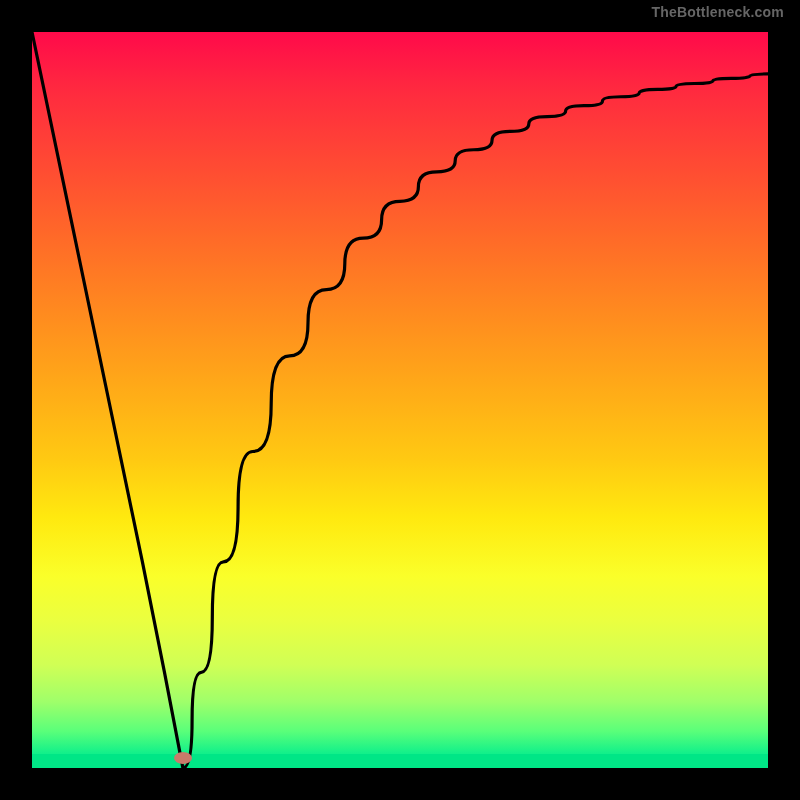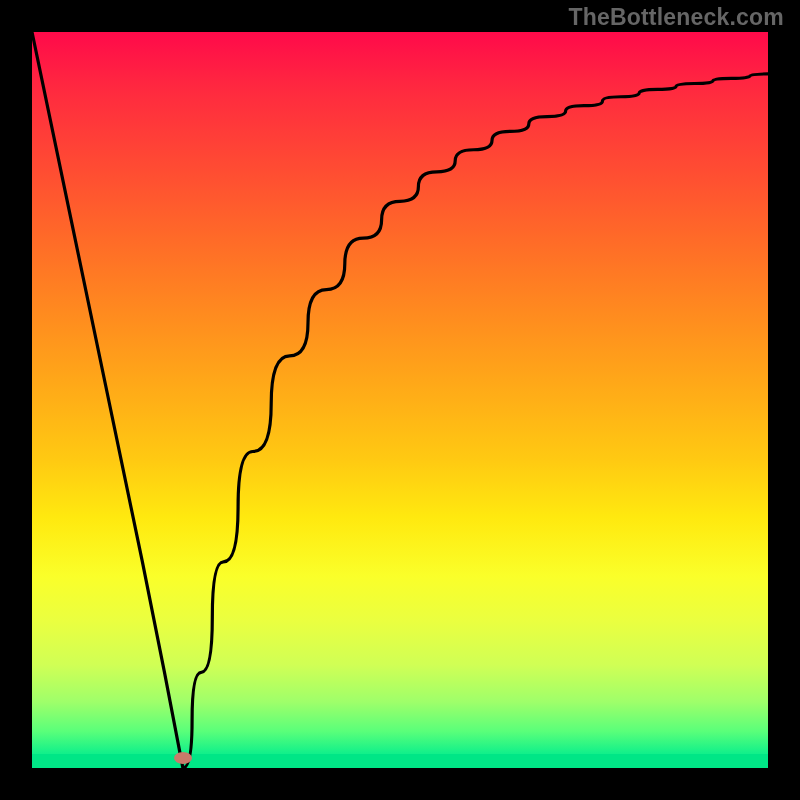--- a/index.html
+++ b/index.html
@@ -15,21 +15,21 @@
     position: relative;
     width: 800px;
     height: 800px;
     background: #000;
   }
   .watermark {
     position: absolute;
     top: 4px;
     right: 16px;
     color: #666;
-    font-size: 23px;
+    font-size: 14px;
     font-weight: 600;
     letter-spacing: 0.2px;
     z-index: 10;
   }
   .plot-area {
     position: absolute;
     left: 32px;
     top: 32px;
     width: 736px;
     height: 736px;

